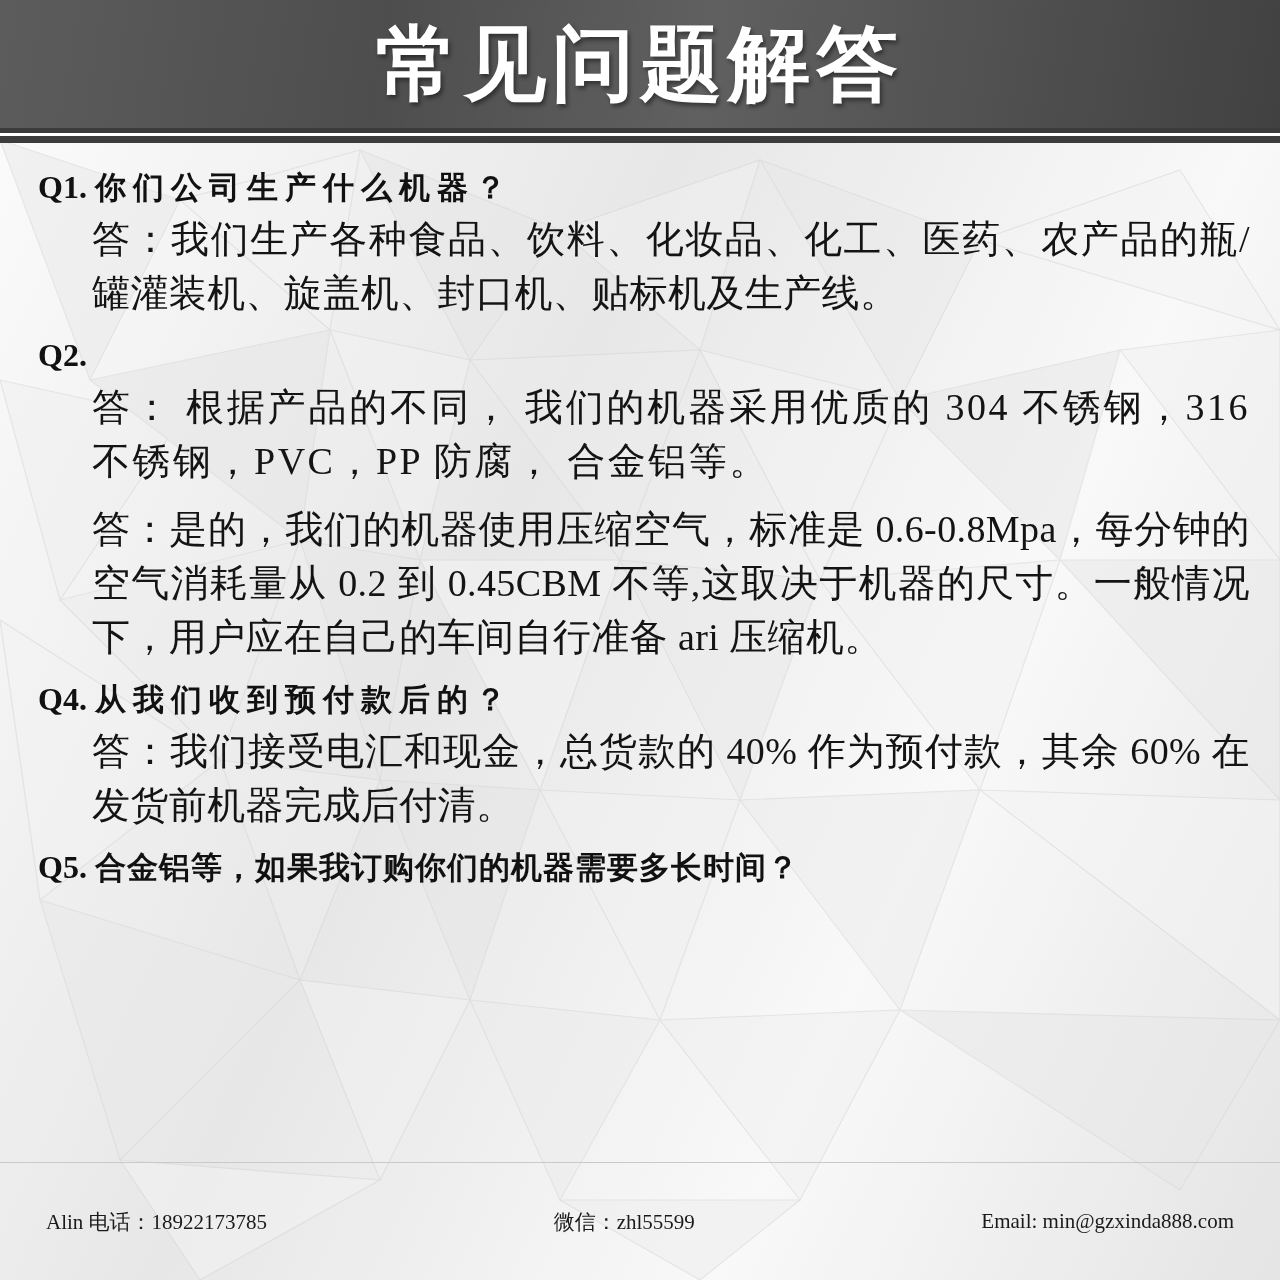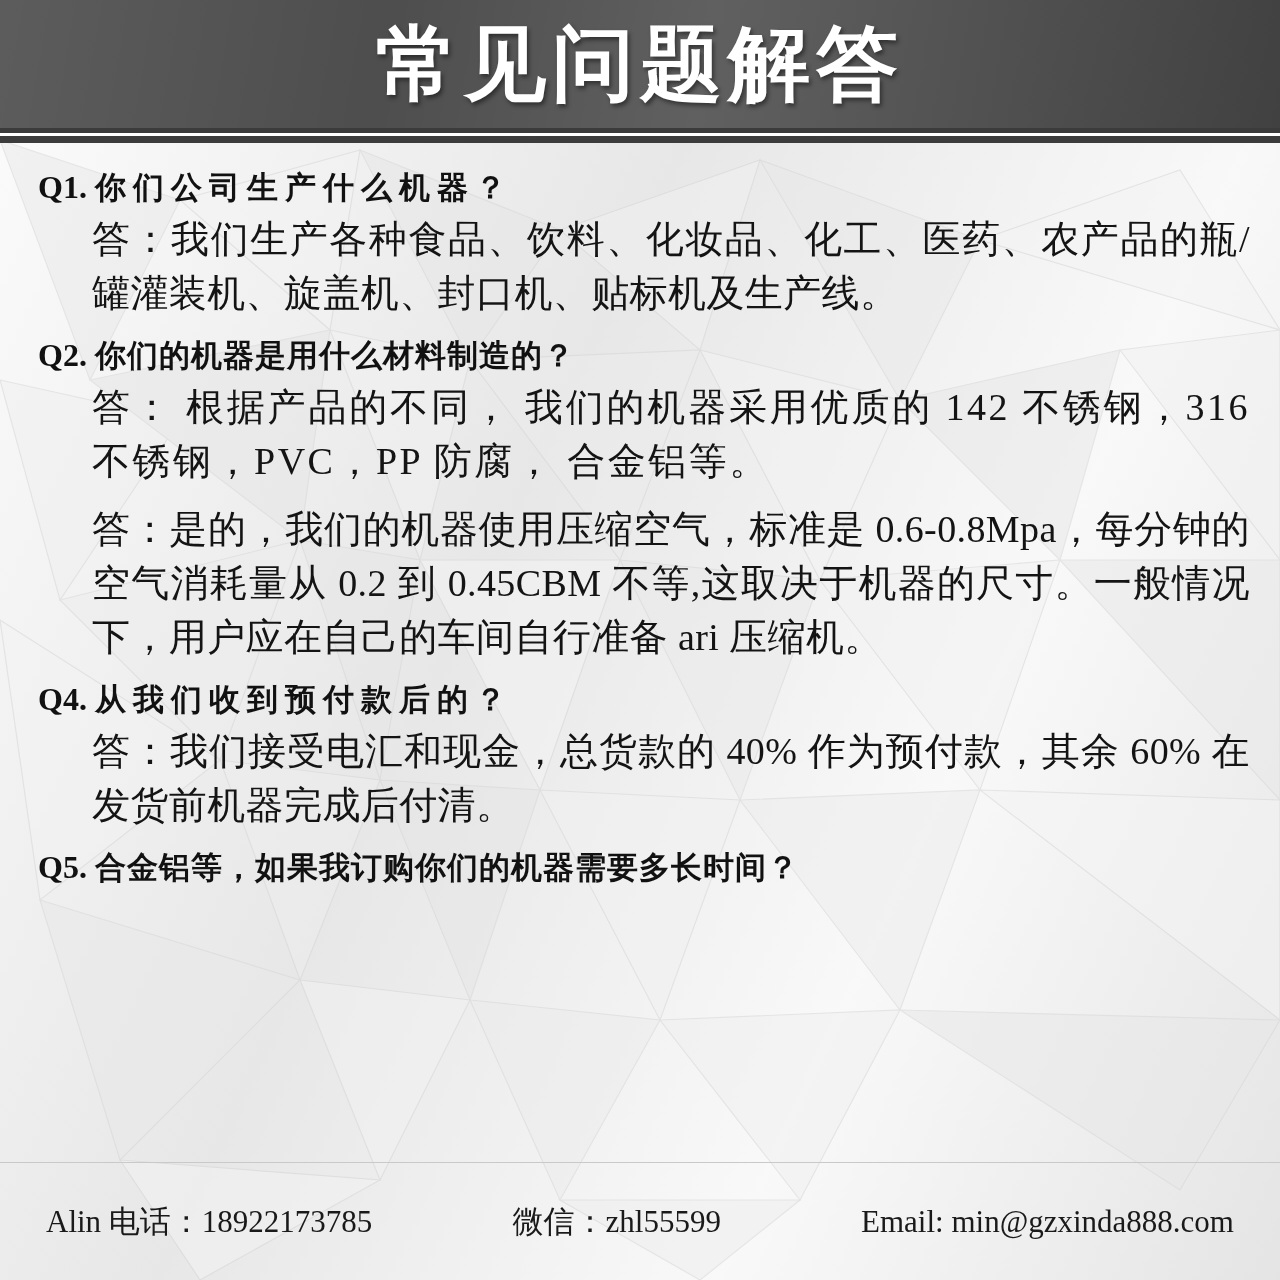--- a/index.html
+++ b/index.html
@@ -120,21 +120,21 @@
     right: 0;
     bottom: 0;
     height: 118px;
     border-top: 1px solid #c9c9c9;
     display: flex;
     align-items: center;
     justify-content: space-between;
     padding: 0 46px;
     box-sizing: border-box;
     font-family: "Liberation Serif", serif;
-    font-size: 31px;
+    font-size: 21px;
     color: #1a1a1a;
     z-index: 3;
   }
   .footer .item {
     white-space: nowrap;
   }
 </style>
 </head>
 <body>
 
@@ -190,23 +190,22 @@
         <div class="q-line q-wide">
           <span class="q-num">Q1.</span>
           <span class="q-text">你们公司生产什么机器？</span>
         </div>
         <div class="a-text tight">答：我们生产各种食品、饮料、化妆品、化工、医药、农产品的瓶/罐灌装机、旋盖机、封口机、贴标机及生产线。</div>
       </div>
 
       <div class="qa">
         <div class="q-line">
           <span class="q-num">Q2.</span>
-          <span class="q-text">你们的机器是用什么材料制造的？</span>
-        </div>
-        <div class="a-text loose">答： 根据产品的不同， 我们的机器采用优质的 142 不锈钢，316 不锈钢，PVC，PP 防腐， 合金铝等。</div>
+        </div>
+        <div class="a-text loose">答： 根据产品的不同， 我们的机器采用优质的 304 不锈钢，316 不锈钢，PVC，PP 防腐， 合金铝等。</div>
       </div>
 
       <div class="qa">
         <div class="a-text tight">答：是的，我们的机器使用压缩空气，标准是 0.6-0.8Mpa，每分钟的空气消耗量从 0.2 到 0.45CBM 不等,这取决于机器的尺寸。一般情况下，用户应在自己的车间自行准备 ari 压缩机。</div>
       </div>
 
       <div class="qa">
         <div class="q-line q-wide">
           <span class="q-num">Q4.</span>
           <span class="q-text">从我们收到预付款后的？</span>

